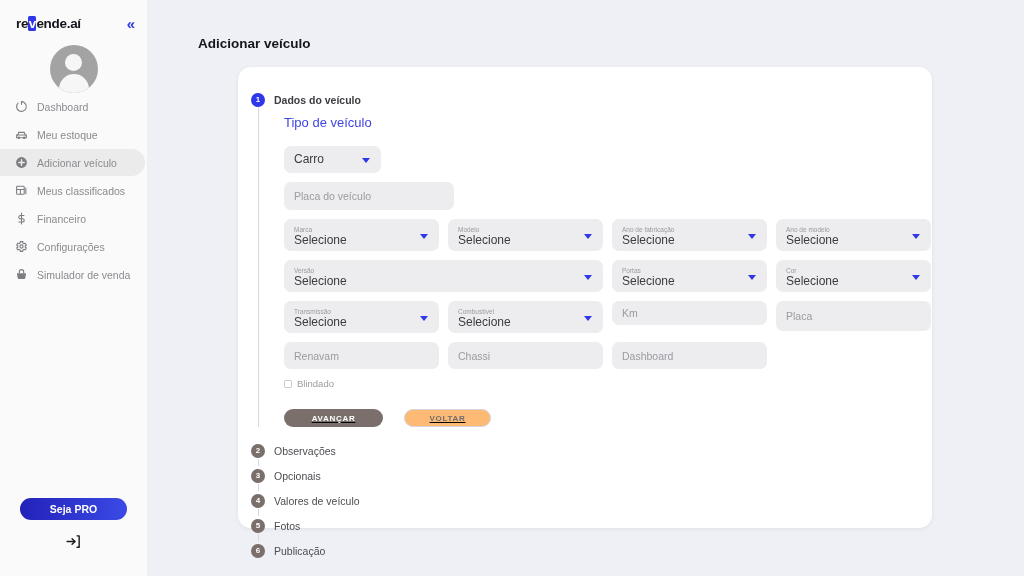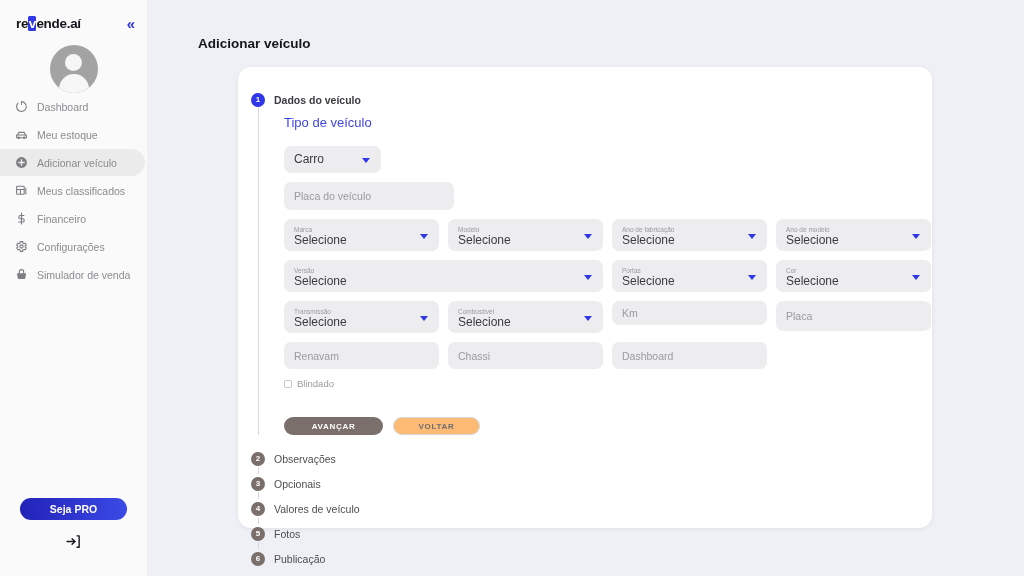--- a/index.html
+++ b/index.html
@@ -137,29 +137,29 @@
     border-top: 5px solid #2f37e8;
   }
 
   .w-carro { width: 97px; }
   .w-placa-veic { width: 170px; height: 28px; }
   .w-4 { width: 155px; }
   .w-versao { width: 319px; }
   .w-3 { width: 155px; }
   .w-chassi { width: 155px; height: 27px; }
 
-  .checkbox-row { display: flex; align-items: center; gap: 5px; margin-top: 2px; margin-bottom: 28px; }
+  .checkbox-row { display: flex; align-items: center; gap: 5px; margin-top: 2px; margin-bottom: 20px; }
   .cbox {
     width: 8px; height: 8px; border: 1px solid #c6c6ca;
     border-radius: 1.5px; background: #fff; cursor: pointer;
     flex: 0 0 8px;
   }
   .cbox-label { font-size: 9.5px; color: #9a9aa0; }
 
-  .btn-row { display: flex; gap: 10px; }
+  .btn-row { display: flex; gap: 21px; text-decoration: underline; }
   .btn {
     height: 18px; border-radius: 9px;
     font-size: 8px; font-weight: bold; letter-spacing: 0.7px;
     display: flex; align-items: center; justify-content: center;
     cursor: pointer; border: none; font-family: "Liberation Sans", sans-serif;
   }
   .btn-primary { width: 99px; background: #7a6f6b; color: #ffffff; }
   .btn-secondary { width: 87px; background: #fdba74; color: #6d6d72; border: 1px solid #d5d5d9; }
 
   .step-later { padding-left: 13px; display: flex; align-items: center; gap: 9px; height: 25px; }

